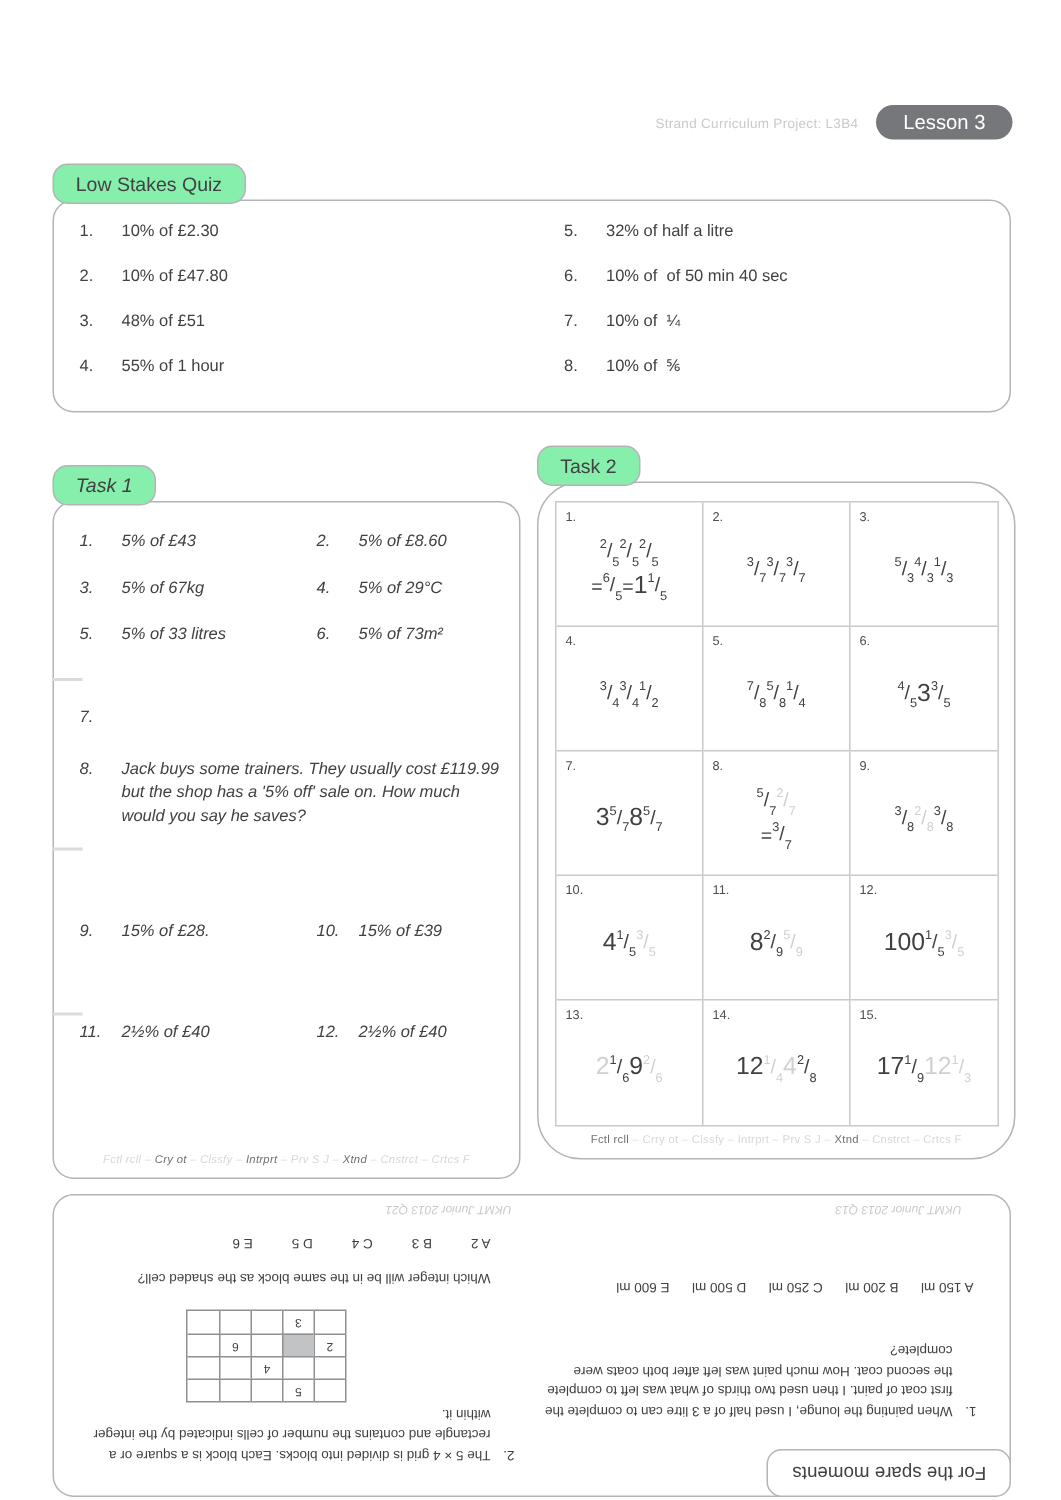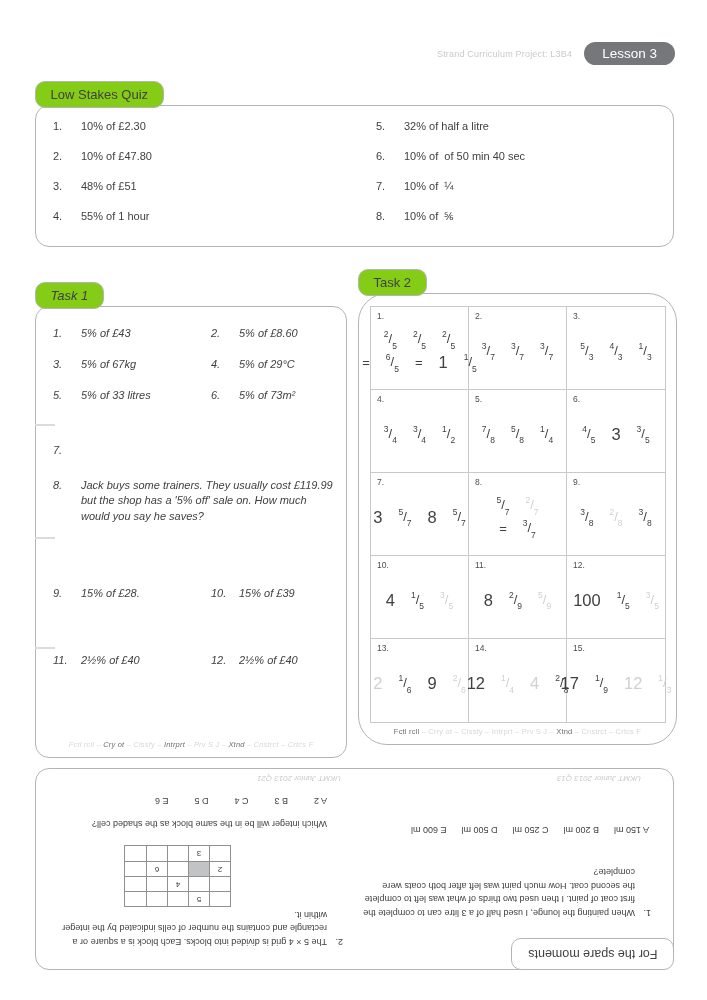--- a/index.html
+++ b/index.html
@@ -1,31 +1,31 @@
 <!DOCTYPE html>
 <html><head>
 <meta charset="utf-8">
 <style>
   html,body{margin:0;padding:0;}
   body{
     width:707px;height:1000px;background:#ffffff;position:relative;
     font-family:"Liberation Sans", sans-serif;color:#414042;overflow:hidden;
   }
-  .page{position:absolute;inset:0;}
+  .page{position:absolute;inset:0;margin-top:28px;}
 
   
   .header{position:absolute;top:42px;right:32px;display:flex;align-items:center;gap:12px;}
   .project-label{font-size:9px;color:#c9cacb;letter-spacing:.2px;}
   .badge{background:#76777a;color:#ffffff;border-radius:13px;padding:4px 18px;font-size:13.5px;}
 
   
   .panel{position:absolute;border:1.5px solid #b2b4b6;border-radius:14px;background:#fff;}
   .panel-tab{
     position:absolute;top:-25px;left:-1.5px;height:15px;
-    background:#84cc16;border:1.5px solid #b2b4b6;border-radius:10px;
+    background:#86efac;border:1.5px solid #b2b4b6;border-radius:10px;
     padding:5px 15px;font-size:13px;color:#414042;white-space:nowrap;line-height:15px;
   }
 
   
   .quiz{left:35px;top:105px;width:637px;height:140px;}
   .quiz-col{position:absolute;top:14px;}
   .quiz-col.col1{left:17px;}
   .quiz-col.col2{left:340px;}
   .item{display:flex;margin-bottom:17px;font-size:11px;line-height:13px;}
   .inum{width:28px;flex:0 0 28px;}
@@ -52,21 +52,21 @@
   .t2-grid{
     position:absolute;left:11px;top:12px;right:10px;height:415px;
     display:grid;grid-template-columns:repeat(3,1fr);grid-template-rows:repeat(5,83px);
     border:1px solid #c8c9cb;
   }
   .cell{position:relative;border-right:1px solid #c8c9cb;border-bottom:1px solid #c8c9cb;}
   .cell:nth-child(3n){border-right:none;}
   .cell:nth-child(n+13){border-bottom:none;}
   .cell-num{position:absolute;top:4px;left:6px;font-size:8.5px;color:#4d4d4f;}
   .cell-content{position:absolute;inset:0;display:flex;flex-direction:column;align-items:center;justify-content:center;gap:4px;padding-top:6px;}
-  .line{display:flex;align-items:center;gap:16px;text-align:center;}
+  .line{display:flex;align-items:center;gap:0;text-align:center;}
   .tok{font-size:13px;color:#414042;}
   .tok.big{font-size:16.5px;}
   .tok.muted{color:#cfd0d2;}
   .fr sup{font-size:8.5px;position:relative;top:-1px;}
   .fr sub{font-size:8.5px;position:relative;top:2px;}
 
   
   .spare{left:35px;top:768px;width:637px;height:200px;}
   .flip{position:absolute;inset:0;transform:rotate(180deg);}
   .spare-tab{

